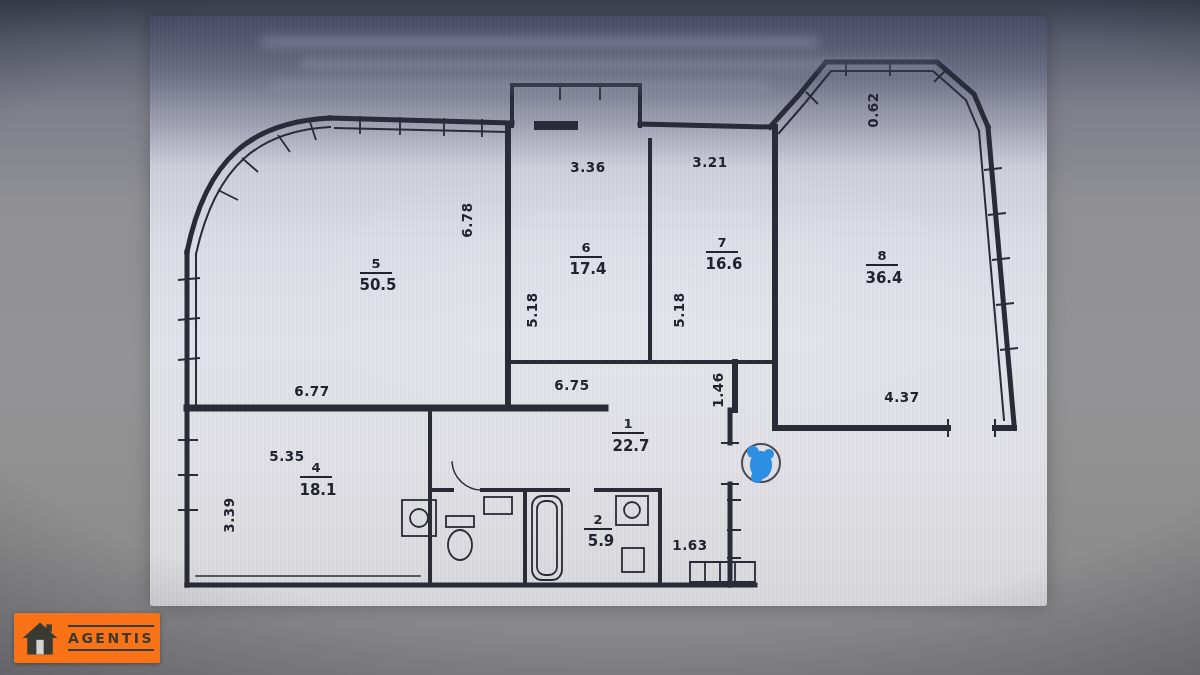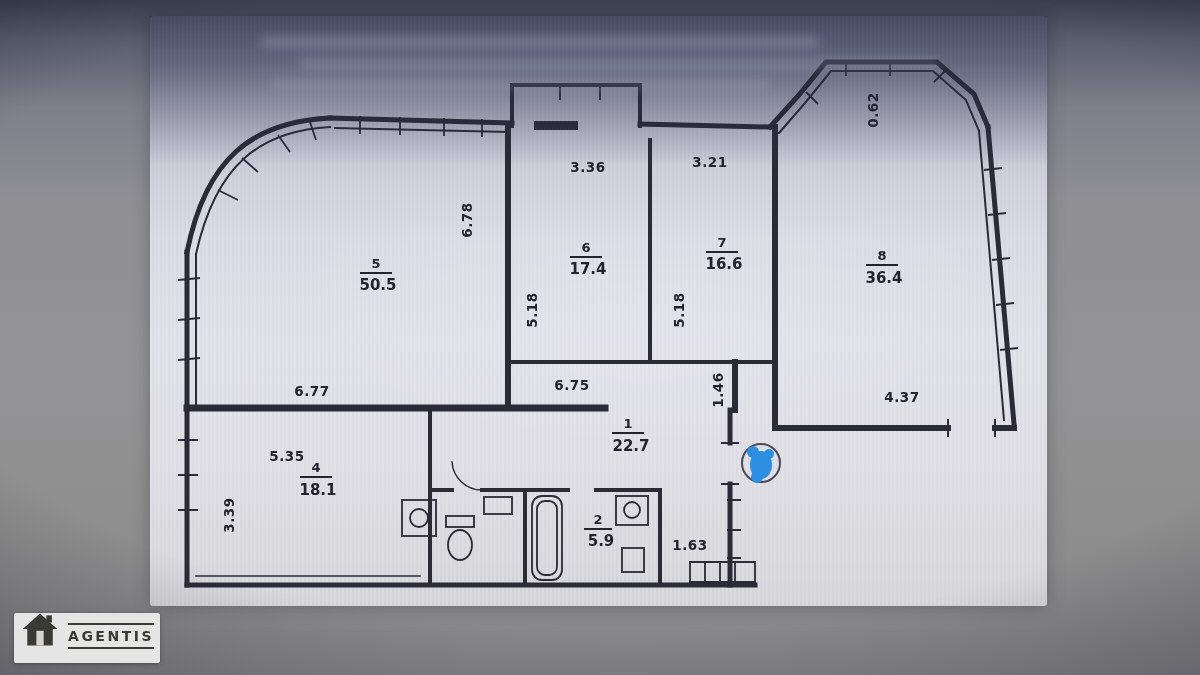--- a/index.html
+++ b/index.html
@@ -31,22 +31,22 @@
     position:absolute;left:0;top:0;width:1200px;height:675px;pointer-events:none;
     background:radial-gradient(115% 95% at 52% 44%, rgba(0,0,0,0) 52%, rgba(4,4,14,0.38) 84%, rgba(2,2,10,0.62) 100%);
   }
   svg.plan{position:absolute;left:0;top:0;filter:blur(0.45px);}
   svg.plan text{fill:#232330;font-family:"DejaVu Sans","Liberation Sans",sans-serif;font-weight:bold;}
   .dim{font-size:13.5px;letter-spacing:0.5px;}
   .room-id{font-size:13px;}
   .room-area{font-size:15px;}
   .logo{
     position:absolute;left:14px;top:613px;width:146px;height:50px;
-    background:#e5e5e5;display:flex;align-items:flex-end;gap:8px;
-    padding:14px 6px;box-sizing:border-box;border-radius:2px;
+    background:#f97316;display:flex;align-items:center;gap:8px;
+    padding:0 6px;box-sizing:border-box;border-radius:2px;
     box-shadow:0 1px 4px rgba(0,0,0,0.35);
   }
   .logo-text{
     flex:1;text-align:center;color:#3a3a35;font-weight:bold;font-size:14px;letter-spacing:2.5px;
     border-top:2px solid #3a3a35;border-bottom:2px solid #3a3a35;padding:4px 0;line-height:1;
   }
 </style>
 </head>
 <body>
 

